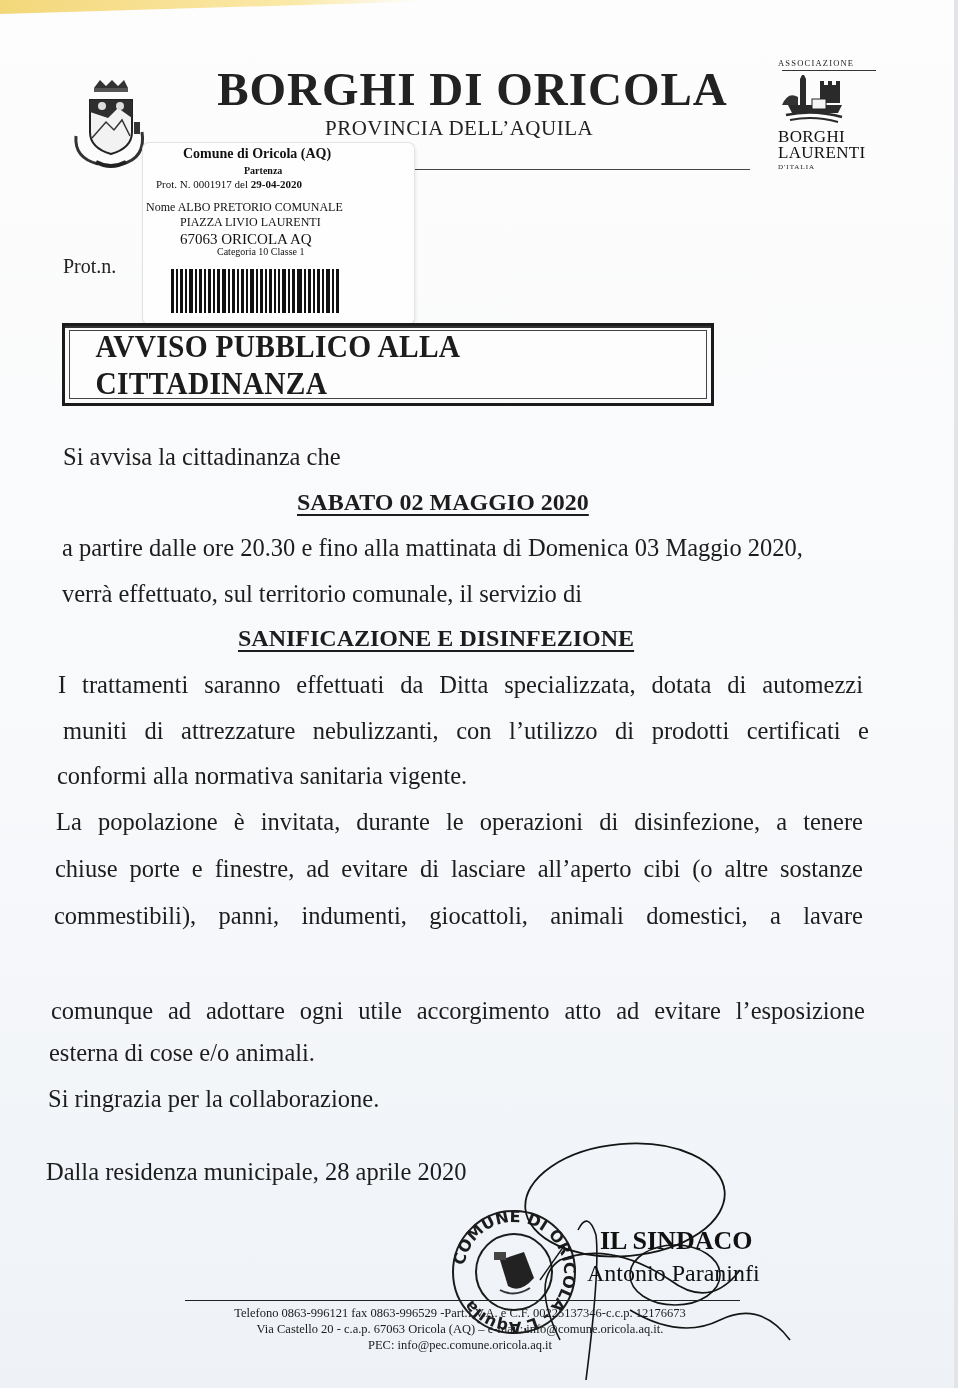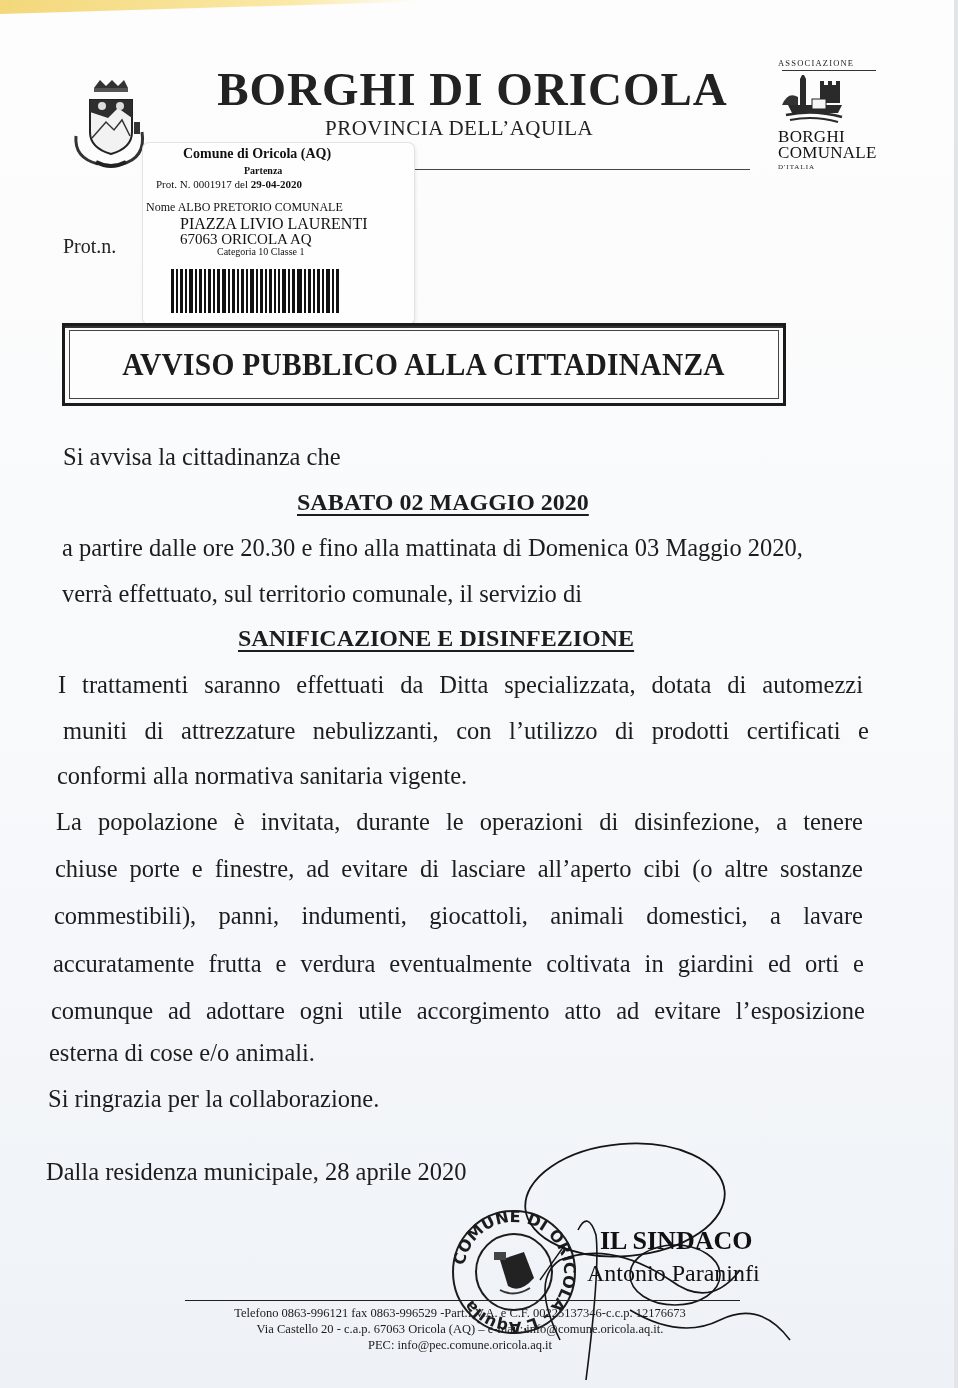--- a/index.html
+++ b/index.html
@@ -40,41 +40,41 @@
   }
 
   
   .borghi { position: absolute; left: 778px; top: 58px; width: 102px; text-align: left; }
   .borghi .assoc { font-size: 8.5px; letter-spacing: 1.2px; color: #222; }
   .borghi .rule { height: 1px; background: #333; margin: 2px 4px 4px; }
   .borghi .name { font-size: 17px; line-height: 16px; color: #111; letter-spacing: 0.3px; }
   .borghi .italia { font-size: 7px; letter-spacing: 1px; margin-top: 2px; color: #222; }
 
   
-  .prot-label { position: absolute; left: 63px; top: 235px; font-size: 20px; color: #222; }
+  .prot-label { position: absolute; left: 63px; top: 255px; font-size: 20px; color: #222; }
   .sticker {
     position: absolute; left: 143px; top: 143px; width: 271px; height: 181px;
     background: #fefefe; border-radius: 6px;
     box-shadow: 0 0 0 1px #e1e3e6, 1px 2px 4px rgba(0,0,0,0.12);
     font-family: "Liberation Serif", serif; color: #111;
   }
   .sticker .s1 { position: absolute; left: 40px; top: 3px; font-size: 14px; font-weight: bold; }
   .sticker .s2 { position: absolute; left: 101px; top: 22px; font-size: 10px; font-weight: bold; }
   .sticker .s3 { position: absolute; left: 13px; top: 35px; font-size: 11px; }
   .sticker .s3 b { font-weight: bold; }
   .sticker .s4 { position: absolute; left: 3px; top: 57px; font-size: 12px; }
-  .sticker .s5 { position: absolute; left: 37px; top: 72px; font-size: 16px; }
+  .sticker .s5 { position: absolute; left: 37px; top: 72px; font-size: 12px; }
   .sticker .s6 { position: absolute; left: 37px; top: 88px; font-size: 15px; }
   .sticker .s7 { position: absolute; left: 74px; top: 103px; font-size: 10px; }
   .barcode { position: absolute; left: 28px; top: 126px; width: 198px; height: 44px; display: flex; gap: 2px; }
   .barcode span { background: #111; height: 100%; }
 
   
   .notice-box {
-    position: absolute; left: 62px; top: 323px; width: 724px; height: 83px;
+    position: absolute; left: 62px; top: 323px; width: 652px; height: 83px;
     border: 3px solid #1b1b1b; box-shadow: 0 2px 0 #333 inset;
   }
   .notice-box .inner {
     position: absolute; left: 4px; top: 4px; right: 4px; bottom: 4px;
     border: 1px solid #444; background: #fdfdfd;
     display: flex; align-items: center; justify-content: center;
   }
   .notice-box .txt {
     font-size: 32px; font-weight: bold; letter-spacing: 0.3px; color: #1c1c1c;
     transform: scaleX(0.92);
@@ -135,21 +135,21 @@
       <rect x="42" y="6" width="4" height="4" fill="#2a2a2a"></rect>
         <rect x="50" y="6" width="4" height="4" fill="#2a2a2a"></rect>
         <rect x="58" y="6" width="4" height="4" fill="#2a2a2a"></rect>
       <path d="M4 30 Q10 16 20 22 L20 30 Z" fill="#333"></path>
       <path d="M10 30 H64 L60 38 H14 Z" fill="#2a2a2a"></path>
       <rect x="34" y="24" width="14" height="10" fill="#f5f5f5" stroke="#222"></rect>
       <path d="M8 40 Q35 34 64 42" fill="none" stroke="#2a2a2a" stroke-width="2.5"></path>
       <path d="M12 45 Q36 40 60 47" fill="none" stroke="#2a2a2a" stroke-width="2"></path>
     </svg>
     <div class="name">BORGHI</div>
-    <div class="name">COMUNALE</div>
+    <div class="name">LAURENTI</div>
     <div class="italia">D'ITALIA</div>
   </div>
 
   <div class="prot-label">Prot.n.</div>
   <div class="sticker">
     <div class="s1">Comune di Oricola (AQ)</div>
     <div class="s2">Partenza</div>
     <div class="s3">
       <span>Prot. N. 0001917 del</span>
       <b>29-04-2020</b>
@@ -210,21 +210,20 @@
   <div class="line" style="left:62px; top:580px;">verrà effettuato, sul territorio comunale, il servizio di</div>
   <div class="center-bold" style="left:238px; top:625px;">SANIFICAZIONE E DISINFEZIONE</div>
 
   <div class="line justify" style="left:58px; top:671px; width:805px;">I trattamenti saranno effettuati da Ditta specializzata, dotata di automezzi</div>
   <div class="line justify" style="left:57px; top:717px; width:806px;margin-left:6px;">muniti di attrezzature nebulizzanti, con l’utilizzo di prodotti certificati e</div>
   <div class="line" style="left:57px; top:762px;">conformi alla normativa sanitaria vigente.</div>
 
   <div class="line justify" style="left:56px; top:808px; width:807px;">La popolazione è invitata, durante le operazioni di disinfezione, a tenere</div>
   <div class="line justify" style="left:54px; top:902px; width:809px;">commestibili), panni, indumenti, giocattoli, animali domestici, a lavare</div>
   <div class="line justify" style="left:55px; top:855px; width:808px;">chiuse porte e finestre, ad evitare di lasciare all’aperto cibi (o altre sostanze</div>
-  <div class="line justify" style="left:53px; top:950px; width:811px;">accuratamente frutta e verdura eventualmente coltivata in giardini ed orti e</div>
   <div class="line justify" style="left:51px; top:997px; width:814px;">comunque ad adottare ogni utile accorgimento atto ad evitare l’esposizione</div>
   <div class="line" style="left:49px; top:1039px;">esterna di cose e/o animali.</div>
 
   <div class="line" style="left:48px; top:1085px;">Si ringrazia per la collaborazione.</div>
   <div class="line" style="left:46px; top:1158px;">Dalla residenza municipale, 28 aprile 2020</div>
 
   <div class="sindaco">IL SINDACO</div>
   <div class="sindaco-name">Antonio Paraninfi</div>
 
   <svg class="stamp" viewBox="0 0 128 128">

